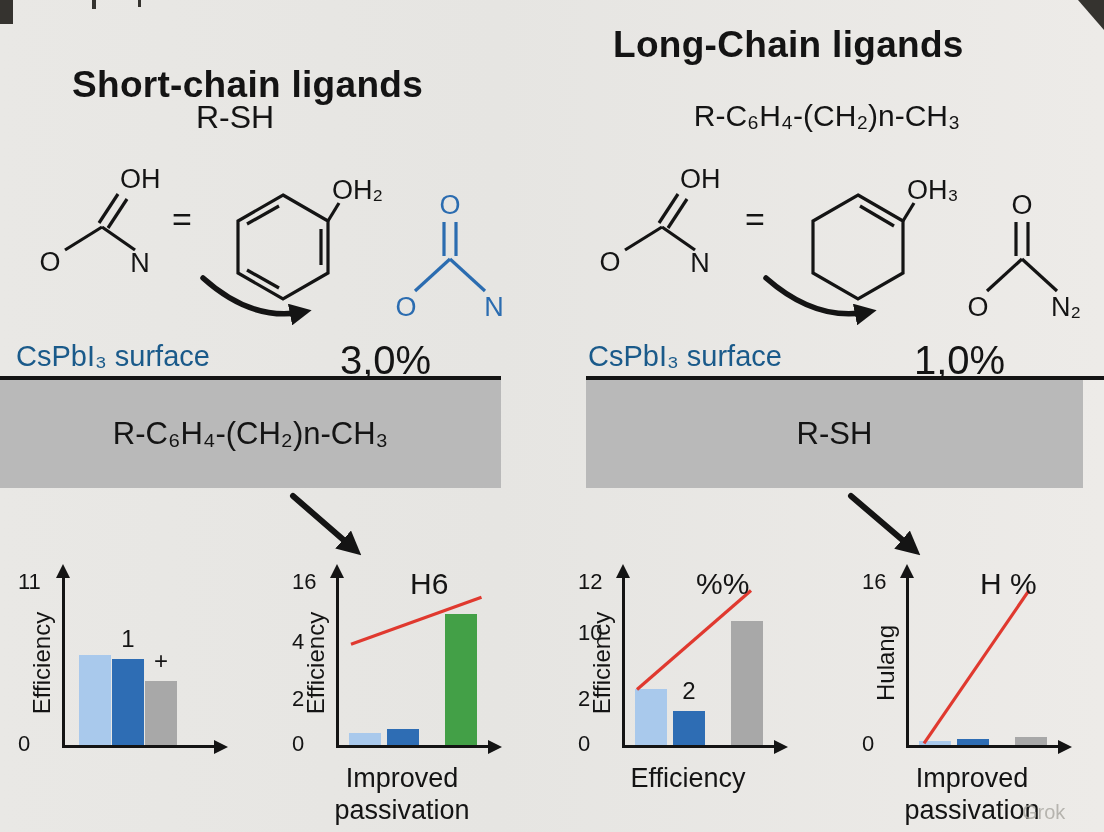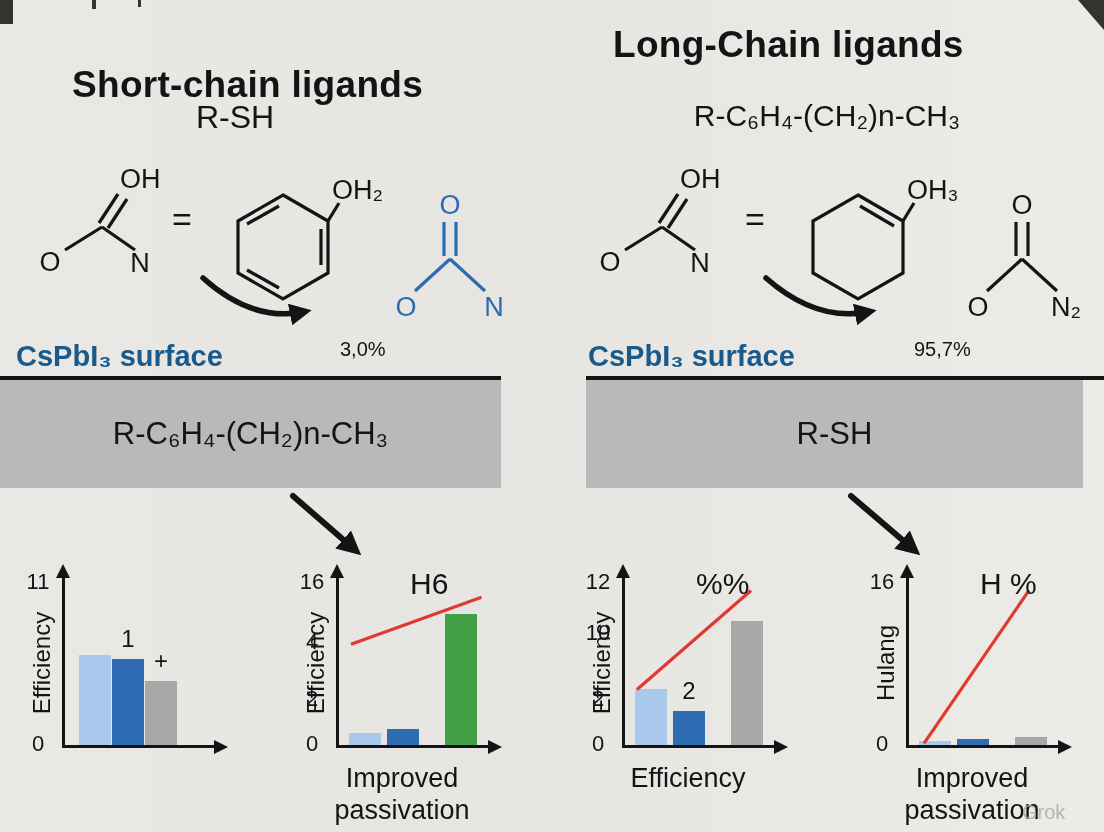--- a/index.html
+++ b/index.html
@@ -7,24 +7,24 @@
     position:relative;width:1104px;height:832px;overflow:hidden;
     background:linear-gradient(90deg,#e9e8e5 0%,#e6e5e2 45%,#edebe8 100%);
     font-family:"Liberation Sans","DejaVu Sans",sans-serif;color:#141414;
   }
   .title{position:absolute;font-size:37px;font-weight:700;letter-spacing:.3px;}
   .title-left{left:72px;top:24px;margin-top:40px;}
   .title-right{left:613px;top:24px;}
   .formula{position:absolute;text-align:center;font-weight:500;}
   .formula-left{left:140px;top:99px;width:190px;font-size:32px;}
   .formula-right{left:622px;top:99px;width:410px;font-size:30px;}
-  .surface-label{position:absolute;font-size:29px;font-weight:700;color:#1a5a8a;}
+  .surface-label{position:absolute;font-size:29px;font-weight:400;color:#1a5a8a;}
   .surface-left{left:16px;top:340px;}
   .surface-right{left:588px;top:340px;}
-  .percent{position:absolute;font-size:20px;color:#141414;}
+  .percent{position:absolute;font-size:40px;color:#141414;}
   .percent-left{left:340px;top:338px;}
   .percent-right{left:914px;top:338px;}
   .rule{position:absolute;height:4px;background:#141414;}
   .rule-left{left:0;top:376px;width:501px;}
   .rule-right{left:586px;top:376px;width:518px;}
   .slab{position:absolute;top:380px;height:108px;background:#b9b9b9;
         display:flex;align-items:center;justify-content:center;font-size:31px;}
   .slab-left{left:0;width:501px;}
   .slab-right{left:586px;width:497px;}
   .structures{position:absolute;left:0;top:0;pointer-events:none;}
@@ -40,21 +40,21 @@
   .chart[data-chart="2"]{left:574px;}
   .chart[data-chart="3"]{left:858px;}
   .plot{position:absolute;left:48px;top:12px;width:150px;height:168px;
         border-left:3px solid #141414;border-bottom:3px solid #141414;}
   .ax-up{position:absolute;left:-9px;top:-13px;width:0;height:0;
          border-left:7px solid transparent;border-right:7px solid transparent;
          border-bottom:14px solid #141414;}
   .ax-right{position:absolute;right:-13px;bottom:-8.5px;width:0;height:0;
             border-top:7px solid transparent;border-bottom:7px solid transparent;
             border-left:14px solid #141414;}
-  .ytick{position:absolute;left:4px;width:40px;text-align:center;font-size:22px;}
+  .ytick{position:absolute;left:4px;width:40px;text-align:left;font-size:22px;}
   .ylab{position:absolute;left:-56px;top:84px;width:168px;text-align:center;
         font-size:24px;transform:rotate(-90deg);}
   .bar{position:absolute;bottom:0;}
   .bar-label{position:absolute;width:40px;text-align:center;font-size:24px;}
   .trend{position:absolute;left:0;top:0;width:150px;height:168px;overflow:visible;}
   .annot{position:absolute;left:122px;top:2px;font-size:30px;font-weight:500;white-space:nowrap;}
   .xlabel{position:absolute;left:14px;top:198px;width:200px;text-align:center;
           font-size:27px;line-height:1.18;}
   .watermark{position:absolute;left:1022px;top:801px;font-size:20px;color:#a9a7a1;opacity:.8;}
 </style>
@@ -143,21 +143,21 @@
 
     <path d="M 766 278 Q 816 322 868 312" stroke="#141414" stroke-width="5.5" fill="none" stroke-linecap="round" marker-end="url(#ah)"></path>
 
     <line x1="293" y1="496" x2="354" y2="549" stroke="#141414" stroke-width="6" stroke-linecap="round" marker-end="url(#ah)"></line>
     <line x1="851" y1="496" x2="913" y2="549" stroke="#141414" stroke-width="6" stroke-linecap="round" marker-end="url(#ah)"></line>
   </svg>
 
   <div class="surface-label surface-left">CsPbI₃ surface</div>
   <div class="percent percent-left">3,0%</div>
   <div class="surface-label surface-right">CsPbI₃ surface</div>
-  <div class="percent percent-right">95,7%</div>
+  <div class="percent percent-right">1,0%</div>
 
   <div class="rule rule-left"></div>
   <div class="rule rule-right"></div>
 
   <div class="slab slab-left">
     <span>R-C₆H₄-(CH₂)n-CH₃</span>
   </div>
   <div class="slab slab-right">
     <span>R-SH</span>
   </div>

